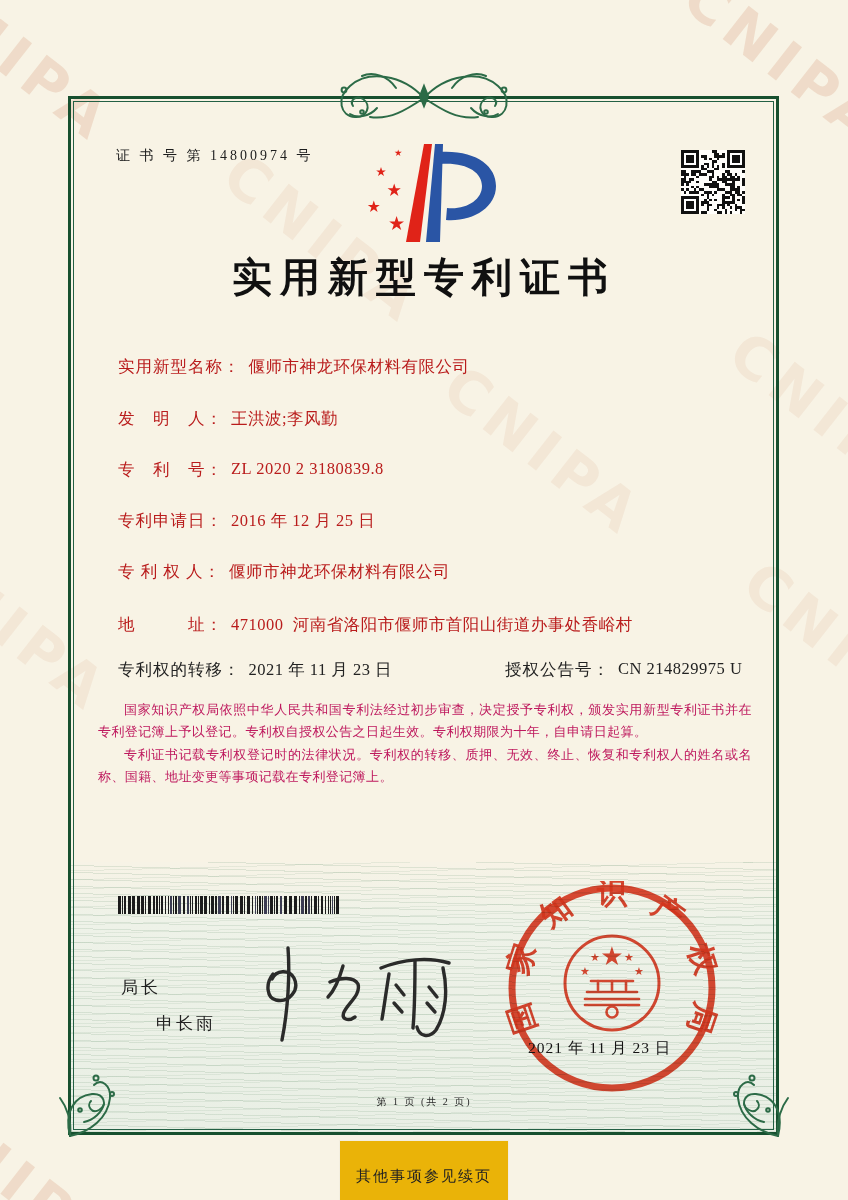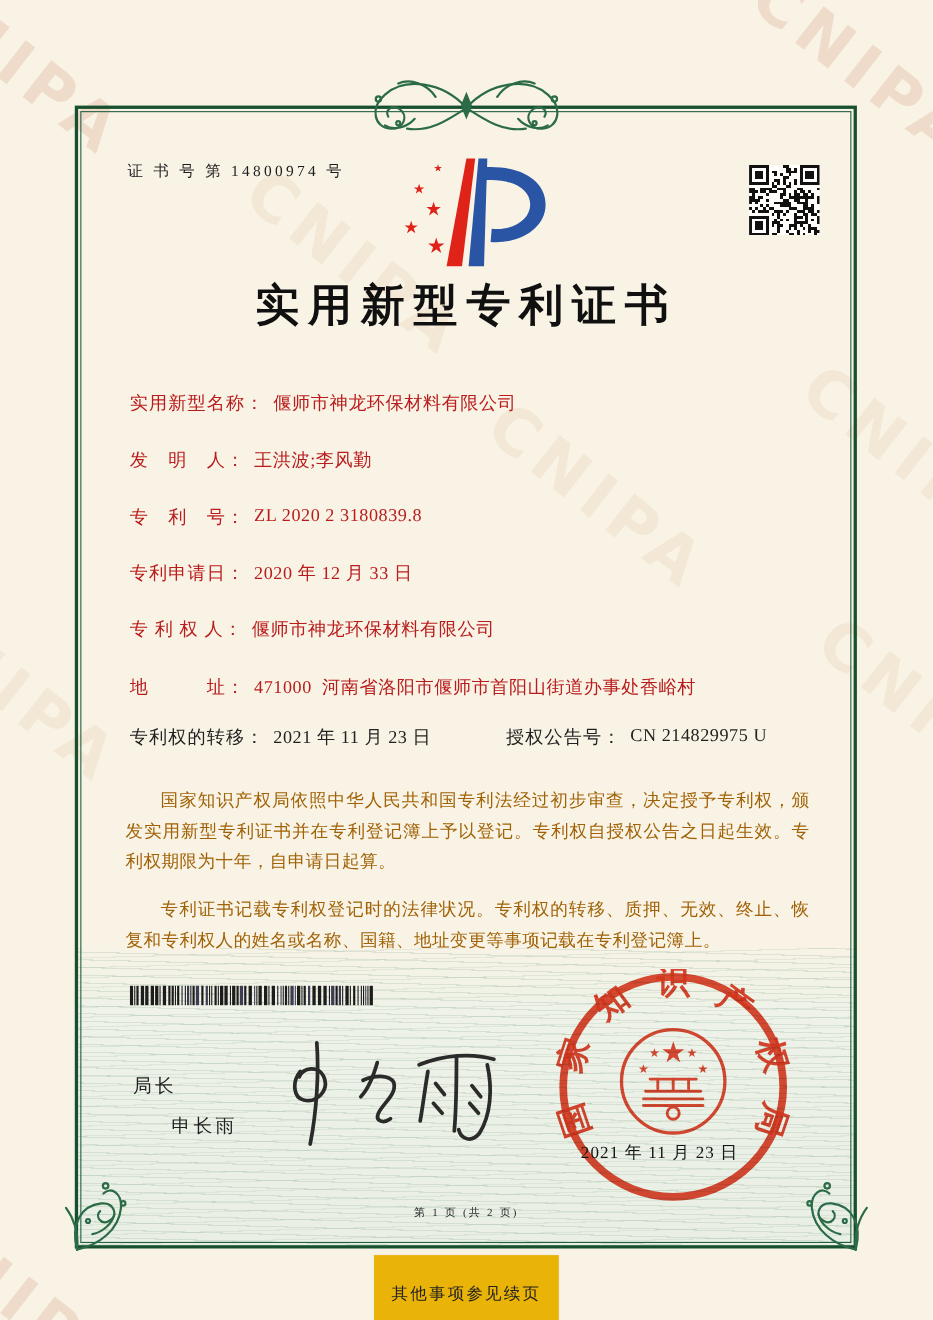--- a/index.html
+++ b/index.html
@@ -37,25 +37,25 @@
   .cert-number{left:116px;top:147px;font-size:14px;letter-spacing:3px;color:#1d1d1d;z-index:5;white-space:pre-wrap;font-family:Liberation Serif, serif;}
   .title{
     left:0;top:250px;width:100%;text-align:center;z-index:5;
     font-size:40px;font-weight:700;letter-spacing:8px;color:#101010;
   }
   .field-row{position:absolute;left:118px;width:620px;display:flex;font-size:16.5px;color:#b91c1c;z-index:5;}
   .field-label{white-space:pre-wrap;flex:0 0 auto;letter-spacing:1px;}
   .field-value{white-space:pre-wrap;margin-left:8px;letter-spacing:0.5px;}
   .grant-row{position:absolute;left:118px;top:659px;width:640px;display:flex;font-size:16.5px;z-index:5;}
   .grant-col{display:flex;}
-  .grant-col.second{margin-left:68px;}
+  .grant-col.second{margin-left:113px;}
   .paragraphs{position:absolute;left:98px;top:699px;width:654px;z-index:5;}
   .paragraphs p{
-    margin:16px;font-size:16px;line-height:1.73;text-indent:2em;
-    color:#a16207;letter-spacing:0.4px;text-align:justify;
+    margin:0;font-size:13px;line-height:1.73;text-indent:2em;
+    color:#be185d;letter-spacing:0.4px;text-align:justify;
   }
   .signer-title{left:121px;top:976px;font-size:17px;letter-spacing:3px;z-index:5;}
   .signer-name{left:121px;top:1012px;font-size:17px;letter-spacing:3px;z-index:5;margin-left:35px;}
   .signature{left:243px;top:938px;z-index:6;}
   .seal{left:505px;top:881px;z-index:6;mix-blend-mode:multiply;}
   .seal-date{
     left:528px;top:1038px;width:200px;z-index:7;
     font-size:15.5px;letter-spacing:1px;color:#141414;white-space:pre-wrap;
   }
   .page-indicator{left:0;top:1095px;width:848px;text-align:center;font-size:10px;letter-spacing:2px;color:#2a2a2a;z-index:5;}
@@ -363,21 +363,21 @@
 <div class="field-row" style="top:408px;">
   <span class="field-label">发　明　人：</span>
   <span class="field-value">王洪波;李风勤</span>
 </div>
 <div class="field-row" style="top:459px;">
   <span class="field-label">专　利　号：</span>
   <span class="field-value">ZL 2020 2 3180839.8</span>
 </div>
 <div class="field-row" style="top:510px;">
   <span class="field-label">专利申请日：</span>
-  <span class="field-value">2020 年 12 月 33 日</span>
+  <span class="field-value">2016 年 12 月 25 日</span>
 </div>
 <div class="field-row" style="top:561px;">
   <span class="field-label">专 利 权 人：</span>
   <span class="field-value">偃师市神龙环保材料有限公司</span>
 </div>
 <div class="field-row" style="top:614px;">
   <span class="field-label">地　　　址：</span>
   <span class="field-value">471000  河南省洛阳市偃师市首阳山街道办事处香峪村</span>
 </div>
 

